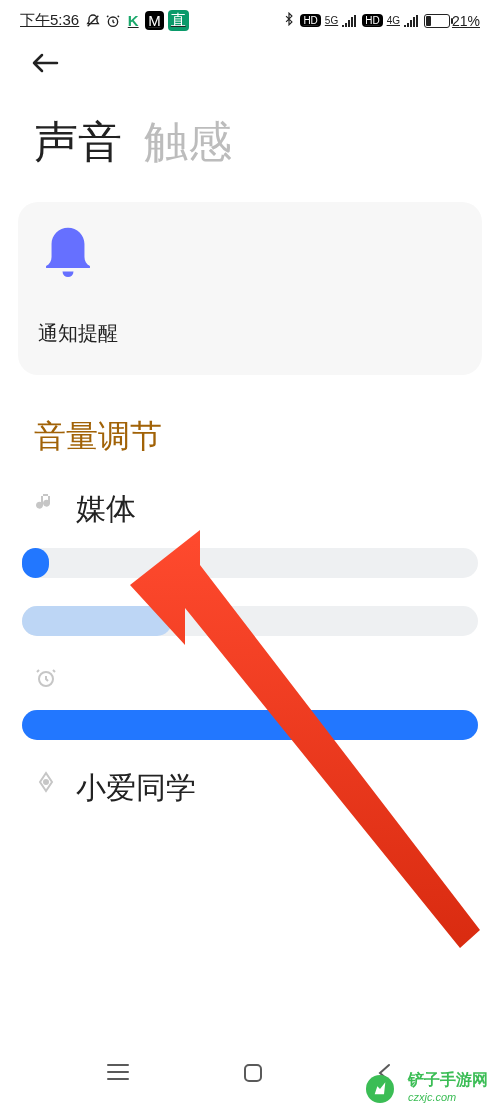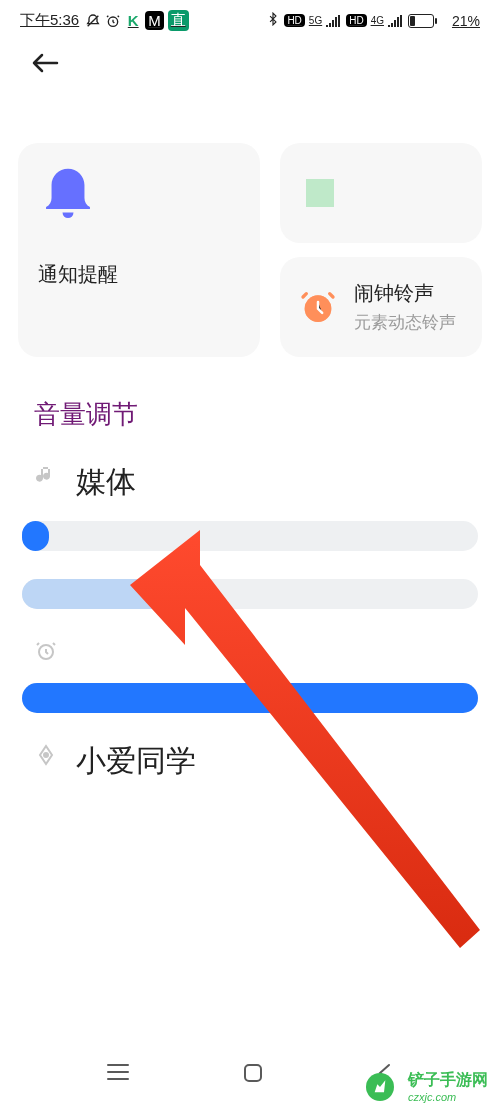--- a/index.html
+++ b/index.html
@@ -28,21 +28,21 @@
       display: inline-block;
       width: 16px; height: 16px;
       font-size: 13px;
       line-height: 16px;
       text-align: center;
     }
     .round-badge {
       background:#000; color:#fff; font-size:10px; padding:1px 3px; border-radius:4px;
     }
     .status-right { display: flex; align-items: center; gap: 4px; font-size: 14px; }
-    .battery-box { display:flex; align-items:center; gap:18px; }
+    .battery-box { display:flex; align-items:center; gap:2px; }
     .battery-shell { width:26px; height:14px; border:1.5px solid #222; border-radius:3px; position:relative; }
     .battery-shell::after { content:""; position:absolute; right:-4px; top:3px; width:2px; height:6px; background:#222; border-radius:1px;}
     .battery-fill { position:absolute; left:1px; top:1px; bottom:1px; width:21%; background:#222; border-radius:1px;}
     
     .back-row { padding: 14px 20px 10px 30px; }
     
     .tabs { display:flex; gap: 22px; padding: 24px 34px 30px 34px; align-items:baseline;}
     .tab { font-size: 44px; font-weight:500; color:#bcbcbc; }
     .tab.active { color:#222; }
     
@@ -66,34 +66,34 @@
       display:flex;
       align-items:center;
       gap:16px;
       min-height:100px;
     }
     .mini-card .texts { display:flex; flex-direction:column; gap:4px;}
     .mini-card .tt { font-size:20px; color:#222; font-weight:500;}
     .mini-card .ss { font-size:17px; color:#9a9a9a;}
     .green-sq { width:28px; height:28px; background:#bfe9c9; margin-left:8px;}
     
-    .section-title { font-size:26px; color:#701a75; padding:40px 34px 20px 34px;}
+    .section-title { font-size:32px; color:#a16207; padding:40px 34px 20px 34px;}
     .vol-group { padding: 10px 22px 18px 22px; }
     .vol-label-row { display:flex; gap:16px; padding-left:10px; margin-bottom:18px;}
     .vol-label-row .vicon { width:28px; height:28px; display:flex; align-items:center; justify-content:center; color:#c6c6c6;}
     .vol-name { font-size:30px; color:#222; font-weight:500;}
     .slider-track { width:100%; height:30px; background:#eef0f2; border-radius:15px; position:relative;}
     .slider-fill { position:absolute; left:0; top:0; bottom:0; background:#2277ff; border-radius:15px;}
     .slider-fill.soft { background:#bdd6f5;}
     
     .arrow-overlay { position:absolute; top:530px; left:130px; pointer-events:none; }
     
     .nav-bar { position:absolute; bottom:22px; left:0; right:0; display:flex; justify-content:space-around; padding:0 50px;}
     .nav-item { color:#5a5a5a; }
-    .watermark { position:absolute; bottom:8px; right:12px; display:flex; align-items:center; gap:14px;}
+    .watermark { position:absolute; bottom:8px; right:12px; display:flex; align-items:flex-end; gap:14px;}
     .wm-circle { width:28px; height:28px; border-radius:50%; background:#3bbd55; display:flex; align-items:center; justify-content:center;}
     .wm-text { color:#3bbd55; font-size:16px; font-weight:600;}
     
     .bell-svg { width:60px; height:64px; }
     .clock-svg { width:40px; height:40px; }
   </style>
 </head>
 <body>
 
 <div class="status-bar">
@@ -145,50 +145,35 @@
 
 <div class="back-row">
   <span>
     <svg width="30" height="24" viewBox="0 0 30 24" fill="none" stroke="#222" stroke-width="2.5" stroke-linecap="round">
         <path d="M27 12H4M4 12l8-8M4 12l8 8"></path>
       </svg>
   </span>
 </div>
 
 <div class="tabs">
+  <div class="tab active">声音</div>
+  <div class="tab">触感</div>
 </div>
 
 <div class="cards-row">
   <div class="card">
     <div class="card-icon-wrap">
       <svg class="bell-svg" viewBox="0 0 64 70">
         <path fill="#6670ff" d="M32 4c-10 0-18 8-18 18v14c0 4-2 8-6 10v2h48v-2c-4-2-6-6-6-10V22c0-10-8-18-18-18z"></path>
         <path fill="#6670ff" d="M26 52h12a6 6 0 0 1-12 0z"></path>
       </svg>
     </div>
     <div class="card-title">通知提醒</div>
   </div>
 
-  <div class="right-col">
-    <div class="mini-card">
-      <div class="green-sq"></div>
-    </div>
-    <div class="mini-card">
-      <svg class="clock-svg" viewBox="0 0 48 48">
-        <circle cx="24" cy="26" r="16" fill="#ffb08a"></circle>
-        <circle cx="24" cy="26" r="16" fill="#ff8f5a"></circle>
-        <path stroke="#fff" stroke-width="3" stroke-linecap="round" d="M24 18v8l5 5"></path>
-        <path stroke="#ff8f5a" stroke-width="4" stroke-linecap="round" d="M10 8l-4 4M38 8l4 4"></path>
-      </svg>
-      <div class="texts">
-        <div class="tt">闹钟铃声</div>
-        <div class="ss">元素动态铃声</div>
-      </div>
-    </div>
-  </div>
 </div>
 
 <div class="section-title">音量调节</div>
 
 <div class="vol-group">
   <div class="vol-label-row">
     <span class="vicon">
       <svg width="24" height="24" viewBox="0 0 24 24" fill="#c6c6c6">
           <path d="M9 3v11.5A3.5 3.5 0 1 1 7 11V5h9v7.5A3.5 3.5 0 1 1 14 9V3H9z"></path>
         </svg>

